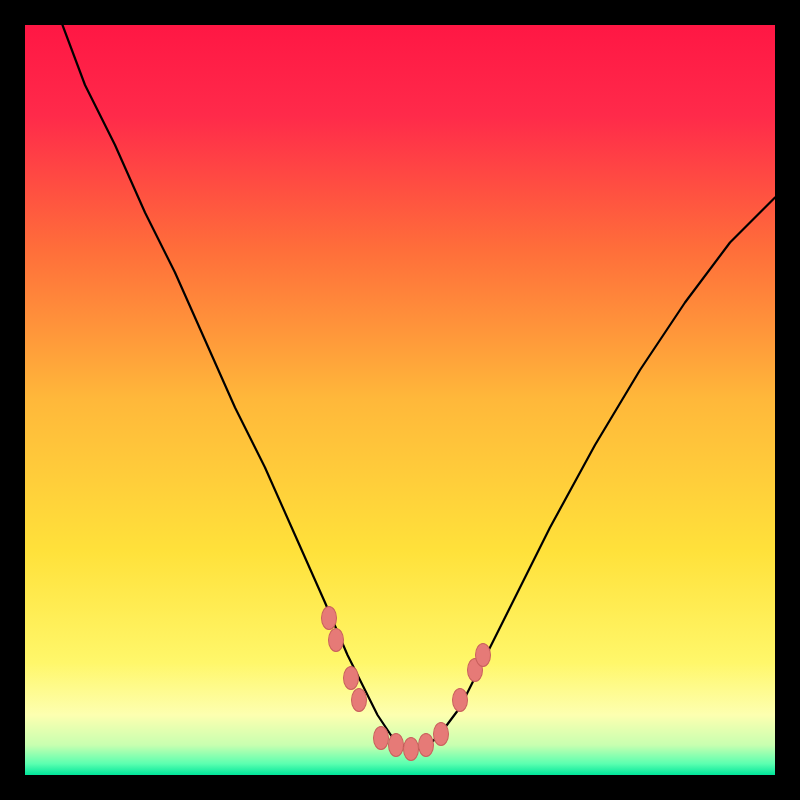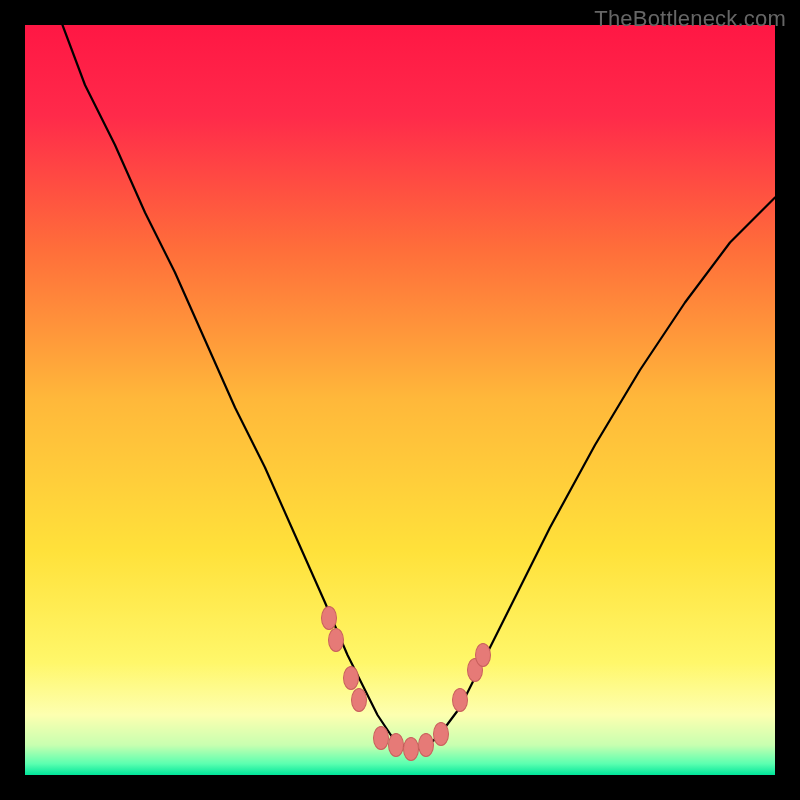--- a/index.html
+++ b/index.html
@@ -48,21 +48,20 @@
     border-radius: 50% / 50%;
     background: #e67a77;
     border: 1px solid #c9605d;
     transform: translate(-50%, -50%);
   }
 </style>
 </head>
 <body>
 
 <div class="frame">
-  <div class="watermark">TheBottleneck.com</div>
   <div class="plot">
     <svg class="gradient" viewBox="0 0 750 750" preserveAspectRatio="none">
       <defs>
         <linearGradient id="bg-grad" x1="0" y1="0" x2="0" y2="1">
             <stop offset="0%" stop-color="#ff1744"></stop>
             <stop offset="12%" stop-color="#ff2a4a"></stop>
             <stop offset="30%" stop-color="#ff6e3a"></stop>
             <stop offset="50%" stop-color="#ffb83a"></stop>
             <stop offset="70%" stop-color="#ffe13a"></stop>
             <stop offset="85%" stop-color="#fff76a"></stop>

